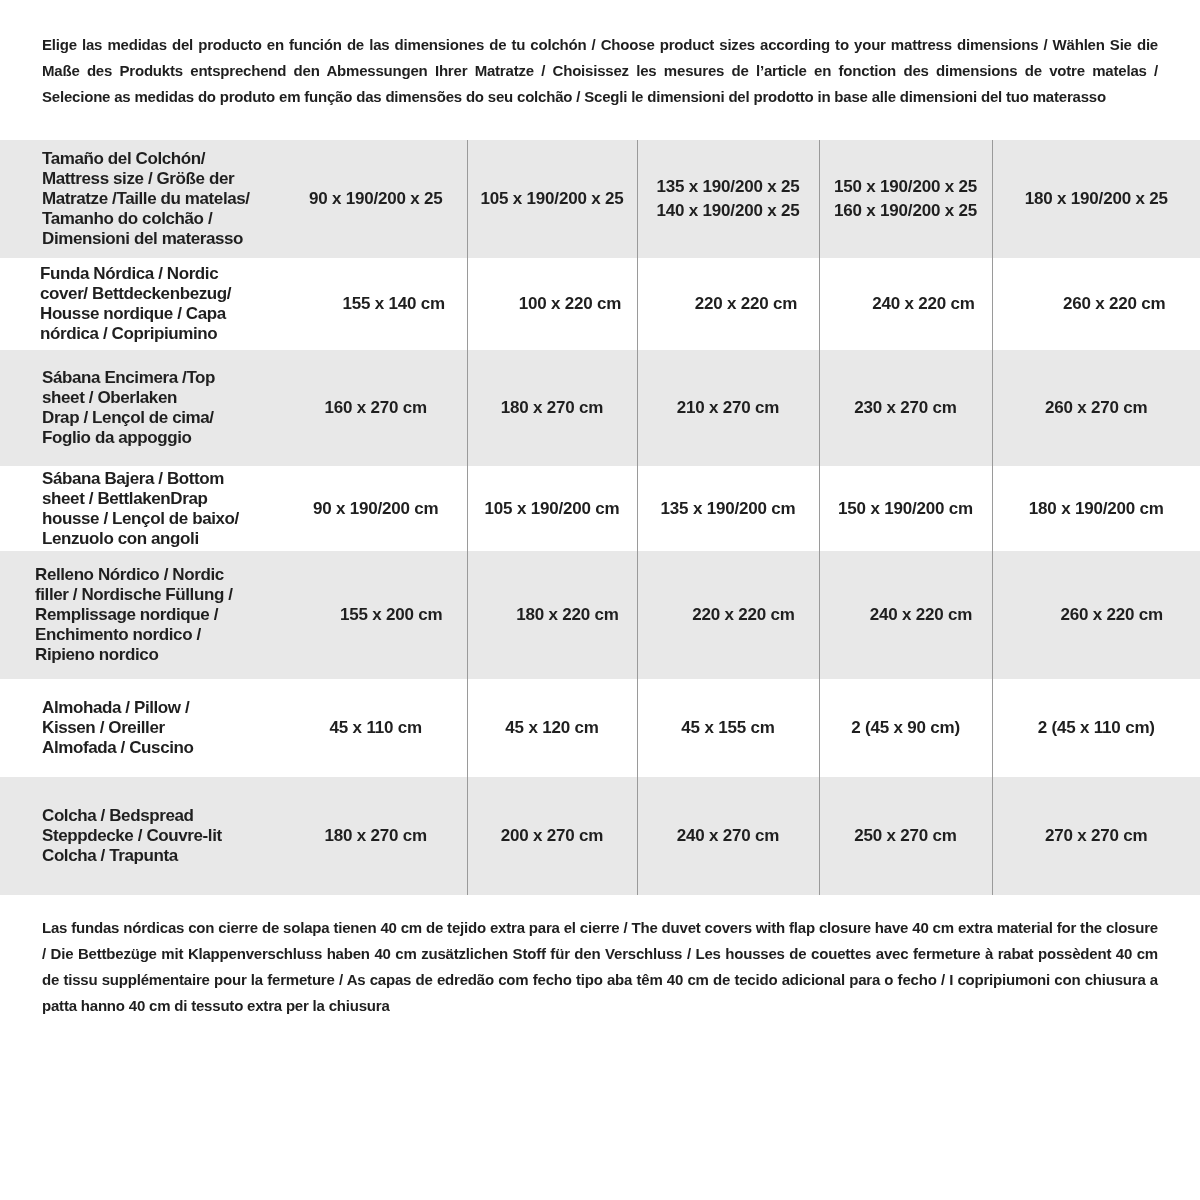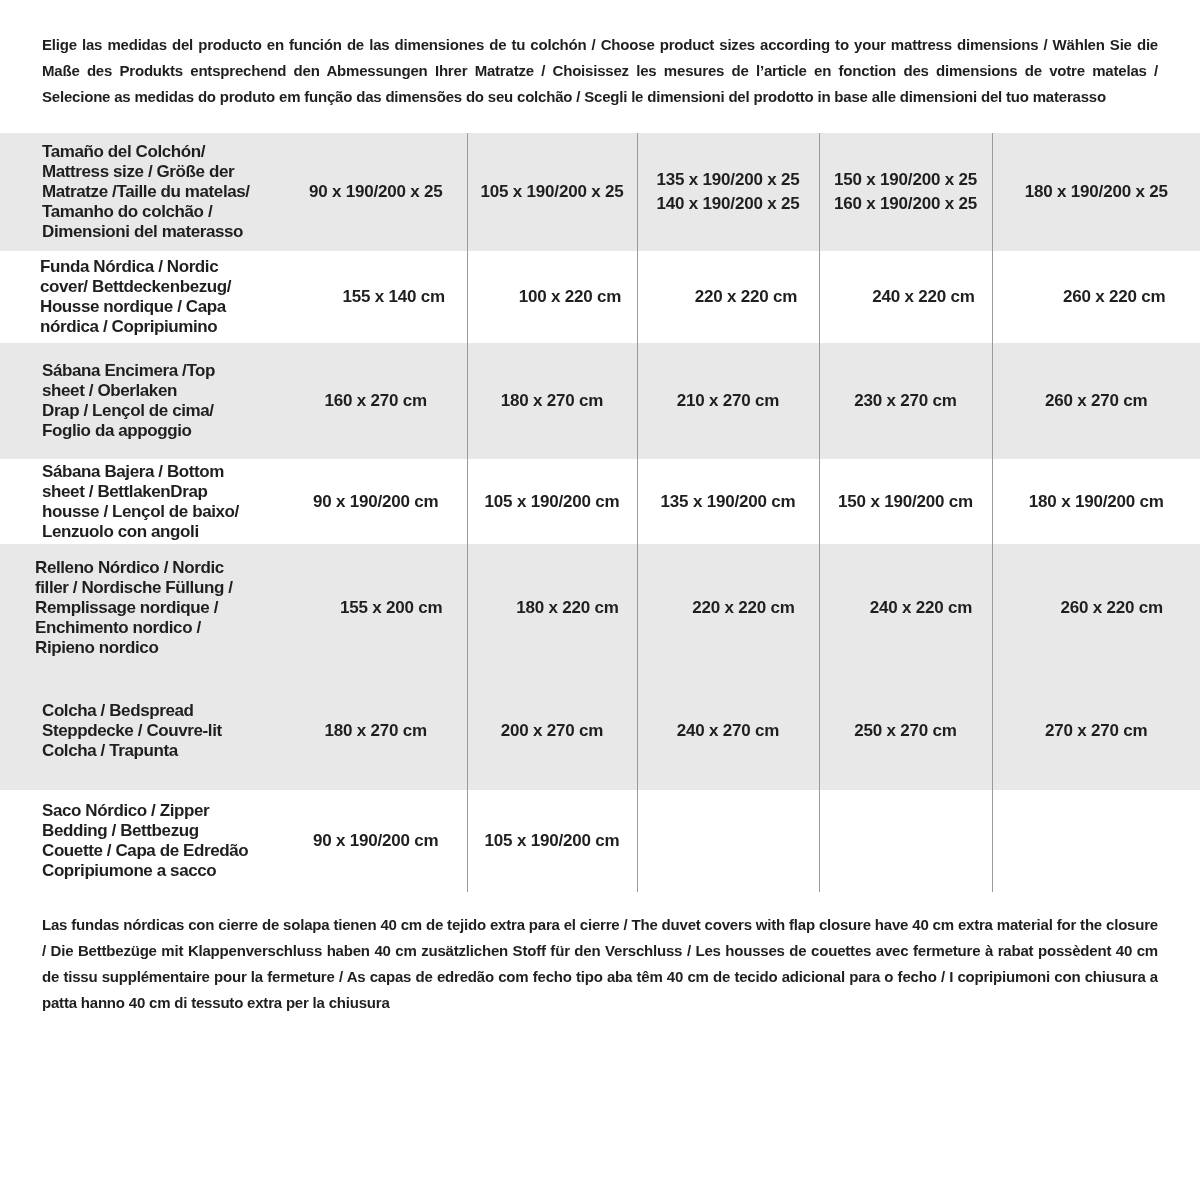--- a/index.html
+++ b/index.html
@@ -23,21 +23,21 @@
     font-weight: 700;
     line-height: 26px;
     text-align: justify;
     letter-spacing: -0.2px;
   }
   .intro { padding-top: 32px; }
   .footer-note { margin-top: 20px; }
 
   table.size-table {
     width: 1200px;
-    margin-top: 23px;
+    margin-top: 30px;
     border-collapse: collapse;
     table-layout: fixed;
   }
   table.size-table td {
     vertical-align: middle;
     font-weight: 700;
     font-size: 17px;
     white-space: pre-line;
   }
   td.label-cell {
@@ -135,39 +135,38 @@
 filler / Nordische Füllung /
 Remplissage nordique /
 Enchimento nordico /
 Ripieno nordico</td>
         <td class="value-cell">155 x 200 cm</td>
         <td class="value-cell divided">180 x 220 cm</td>
         <td class="value-cell divided">220 x 220 cm</td>
         <td class="value-cell divided">240 x 220 cm</td>
         <td class="value-cell divided">260 x 220 cm</td>
       </tr>
+      <tr class="r6">
+        <td class="label-cell">Almohada  / Pillow /
+Kissen / Oreiller
+Almofada / Cuscino</td>
+        <td class="value-cell">45 x 110 cm</td>
+        <td class="value-cell divided">45 x 120 cm</td>
+        <td class="value-cell divided">45 x 155 cm</td>
+        <td class="value-cell divided">2 (45 x 90 cm)</td>
+        <td class="value-cell divided">2 (45 x 110 cm)</td>
+      </tr>
       <tr class="r7 shaded">
         <td class="label-cell">Colcha / Bedspread
 Steppdecke / Couvre-lit
 Colcha / Trapunta</td>
         <td class="value-cell">180 x 270 cm</td>
         <td class="value-cell divided">200 x 270 cm</td>
         <td class="value-cell divided">240 x 270 cm</td>
         <td class="value-cell divided">250 x 270 cm</td>
         <td class="value-cell divided">270 x 270 cm</td>
       </tr>
-      <tr class="r8">
-        <td class="label-cell">Saco Nórdico / Zipper
-Bedding / Bettbezug
-Couette  / Capa de Edredão
-Copripiumone a sacco</td>
-        <td class="value-cell">90 x 190/200 cm</td>
-        <td class="value-cell divided">105 x 190/200 cm</td>
-        <td class="value-cell divided"></td>
-        <td class="value-cell divided"></td>
-        <td class="value-cell divided"></td>
-      </tr>
     </tbody>
   </table>
 
   <p class="footer-note">Las fundas nórdicas con cierre de solapa tienen 40 cm de tejido extra para el cierre / The duvet covers with flap closure have 40 cm extra material for the closure / Die Bettbezüge mit Klappenverschluss haben 40 cm zusätzlichen Stoff für den Verschluss / Les housses de couettes avec fermeture à rabat possèdent 40 cm de tissu supplémentaire pour la fermeture / As capas de edredão com fecho tipo aba têm 40 cm de tecido adicional para o fecho / I copripiumoni con chiusura a patta hanno 40 cm di tessuto extra per la chiusura</p>
 
 </div>
 
 </body></html>

